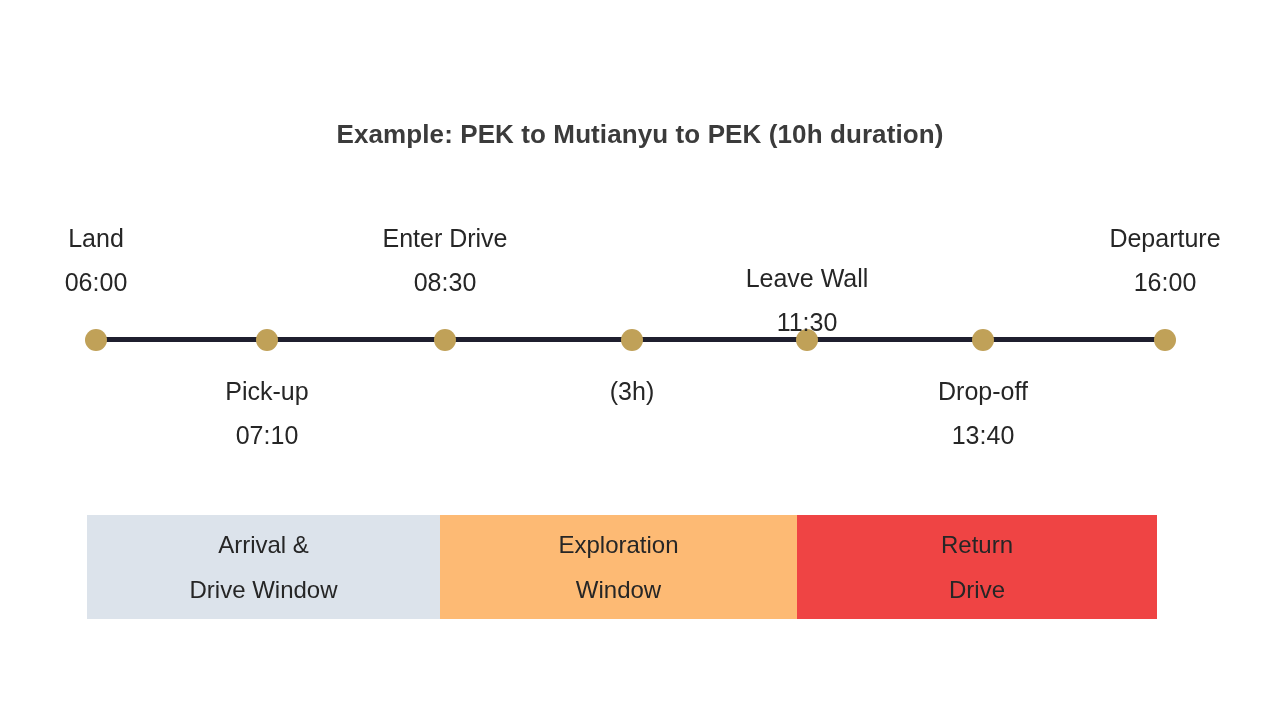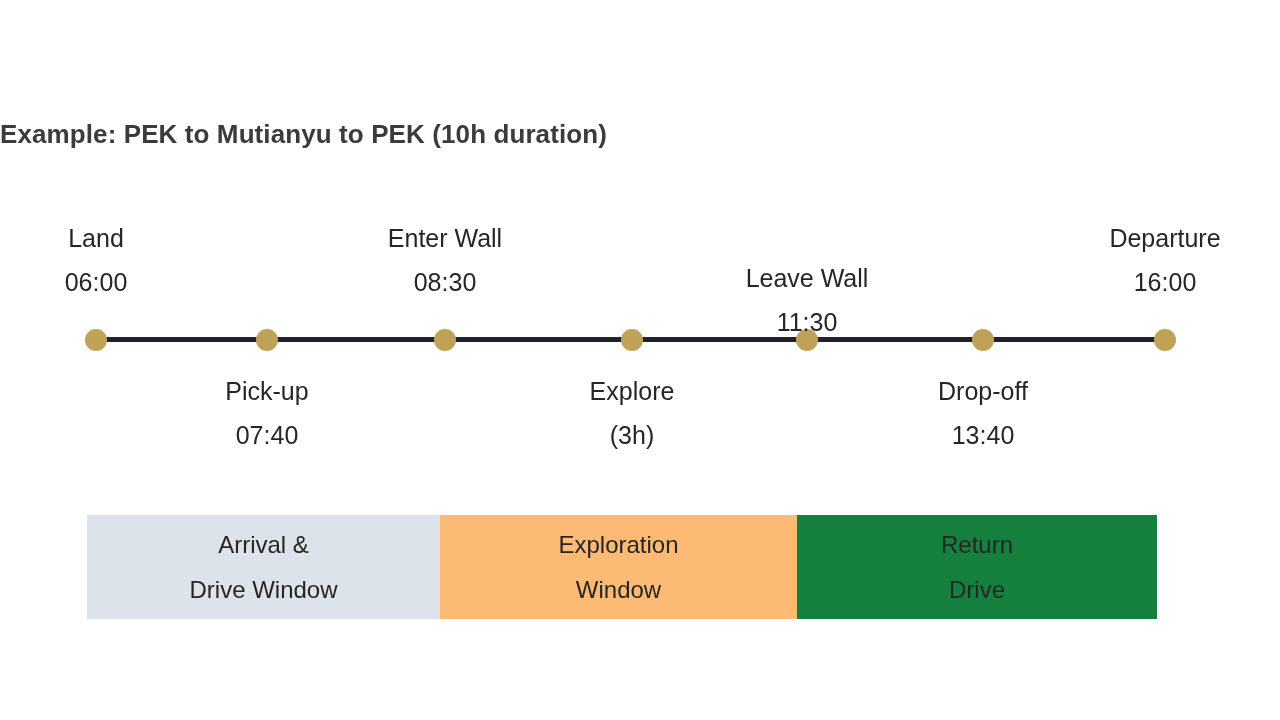--- a/index.html
+++ b/index.html
@@ -22,21 +22,21 @@
     height: 720px;
     background: #ffffff;
   }
 
   
   #chart-title {
     position: absolute;
     left: 0;
     top: 119px;
     width: 1280px;
-    text-align: left;
+    text-align: center;
     font-size: 26px;
     font-weight: bold;
     color: #3b3b3b;
     letter-spacing: 0.1px;
     white-space: nowrap;
   }
 
   
   #timeline-axis {
     position: absolute;
@@ -122,28 +122,27 @@
       <div class="timeline-dot" style="left: 1165px; background: rgb(192, 161, 88);"></div>
     </div>
 
   <div id="labels-layer">
       <div class="point-label above" style="left: 96px;">
         <span class="lbl-name">Land</span>
         <span class="lbl-time">06:00</span>
       </div>
       <div class="point-label below" style="left: 267px;">
         <span class="lbl-name">Pick-up</span>
-        <span class="lbl-time">07:40</span>
+        <span class="lbl-time">07:10</span>
       </div>
       <div class="point-label above" style="left: 445px;">
-        <span class="lbl-name">Enter Wall</span>
+        <span class="lbl-name">Enter Drive</span>
         <span class="lbl-time">08:30</span>
       </div>
       <div class="point-label below" style="left: 632px;">
-        <span class="lbl-name">Explore</span>
         <span class="lbl-time">(3h)</span>
       </div>
       <div class="point-label above" style="left: 807px; margin-top: 40px;">
         <span class="lbl-name">Leave Wall</span>
         <span class="lbl-time">11:30</span>
       </div>
       <div class="point-label below" style="left: 983px;">
         <span class="lbl-name">Drop-off</span>
         <span class="lbl-time">13:40</span>
       </div>
@@ -155,19 +154,19 @@
 
   <div id="window-bands">
       <div class="window-band" style="background: rgb(220, 227, 235); width: 353px; flex: 0 0 353px;">
         <span class="band-line">Arrival &amp;</span>
         <span class="band-line">Drive Window</span>
       </div>
       <div class="window-band" style="background: #fdba74; width: 357px; flex: 0 0 357px;">
         <span class="band-line">Exploration</span>
         <span class="band-line">Window</span>
       </div>
-      <div class="window-band" style="background: #15803d; width: 360px; flex: 0 0 360px;">
+      <div class="window-band" style="background: #ef4444; width: 360px; flex: 0 0 360px;">
         <span class="band-line">Return</span>
         <span class="band-line">Drive</span>
       </div>
     </div>
 
 </div>
 
 </body></html>

